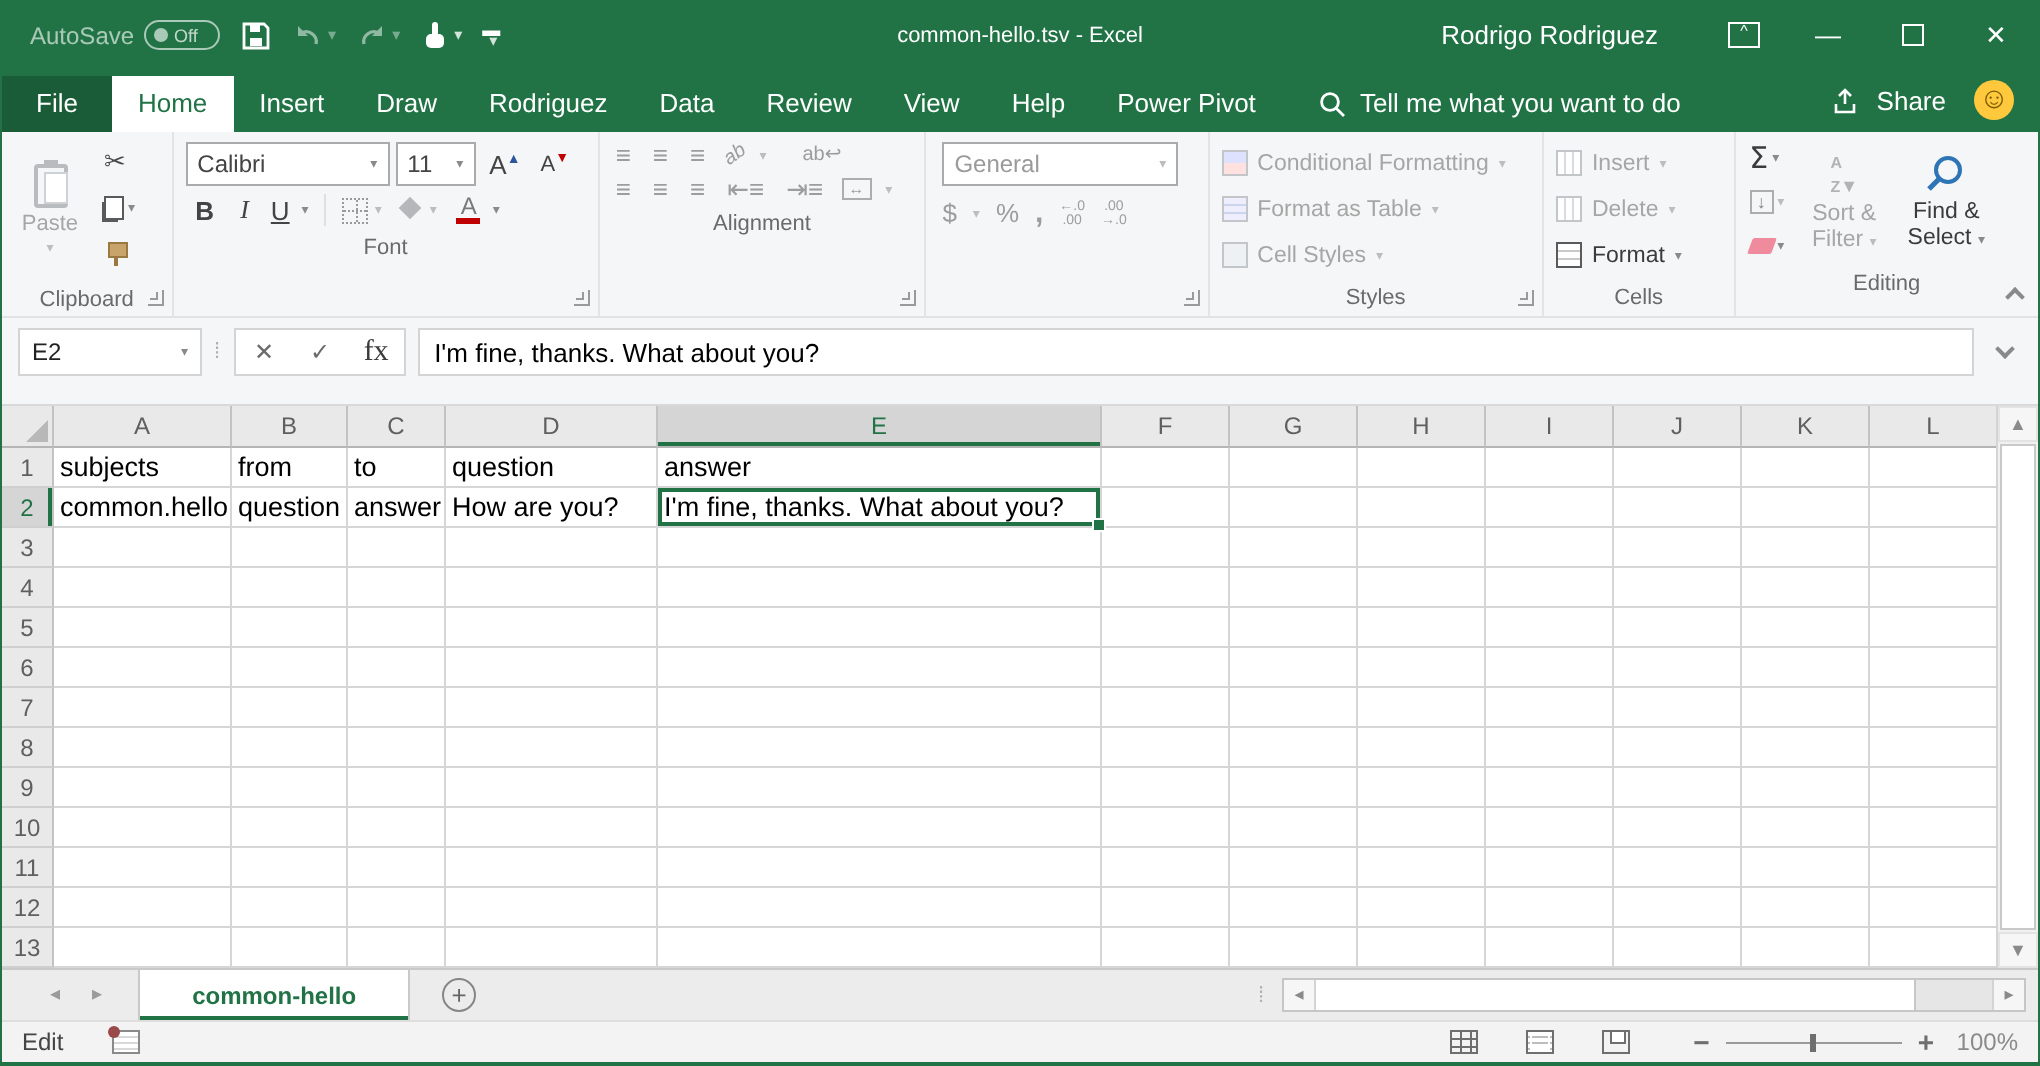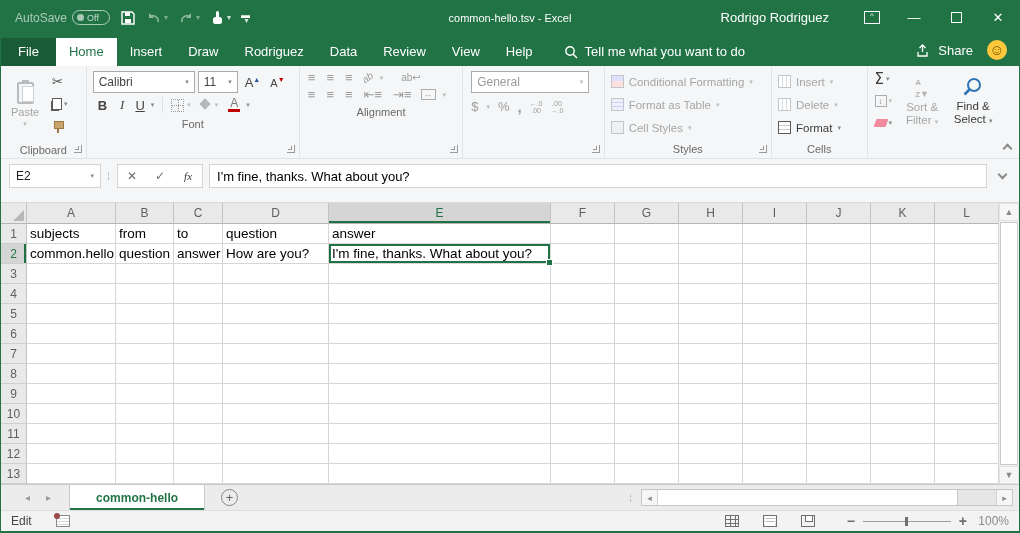--- a/index.html
+++ b/index.html
@@ -97,21 +97,21 @@
   .funnel { color:#b3b3b3; font-size:9px; }
   .two-line { width:42px; text-align:center; font-size:11.5px; line-height:13px; white-space:normal; }
   .collapse-chev { position:absolute; right:8px; bottom:6px; width:7px; height:7px; border-left:2px solid #8a8a8a; border-top:2px solid #8a8a8a; transform:rotate(45deg); }
 
   
   .formularow { height:38px; background:#f5f6f7; display:flex; align-items:center; padding:4px 8px 8px; gap:6px; flex-shrink:0; }
   .namebox { width:92px; height:24px; background:#fff; border:1px solid #d4d4d4; display:flex; align-items:center; padding:0 6px; font-size:12px; color:#222; }
   .vdots { color:#b0b0b0; font-size:11px; letter-spacing:1px; }
   .fbtns { height:24px; background:#fff; border:1px solid #d4d4d4; display:flex; align-items:center; }
   .fbtn { width:28px; text-align:center; font-size:12px; color:#6b6b6b; }
-  .fx { font-style:italic; font-family:"Liberation Serif",serif; font-size:11px; color:#3b3b3b; }
+  .fx { font-family:"Liberation Serif",serif; font-size:15px; color:#3b3b3b; }
   .formula-input { flex:1; height:24px; background:#fff; border:1px solid #d4d4d4; display:flex; align-items:center; padding:0 7px; font-size:13px; color:#000; }
   .fb-expand { width:18px; display:flex; justify-content:center; }
   .chev-down { width:7px; height:7px; border-right:2px solid #8a8a8a; border-bottom:2px solid #8a8a8a; transform:rotate(45deg); margin-top:-3px; }
   .gap-strip { height:6px; background:#f5f6f7; border-bottom:1px solid #d9d9d9; flex-shrink:0; }
 
   
   .gridwrap { height:281px; display:flex; flex-shrink:0; position:relative; }
   .gridmain { width:998px; }
   .hdr-row { display:flex; height:21px; }
   .corner { width:26px; height:21px; background:#e9e9e9; border-right:1px solid #c3c3c3; border-bottom:1px solid #b5b5b5; position:relative; }
@@ -223,20 +223,21 @@
   <div class="tabrow">
     <span class="rtab file">File</span>
     <span class="rtab active">Home</span>
     <span class="rtab">Insert</span>
     <span class="rtab">Draw</span>
     <span class="rtab">Rodriguez</span>
     <span class="rtab">Data</span>
     <span class="rtab">Review</span>
     <span class="rtab">View</span>
     <span class="rtab">Help</span>
+    <span class="rtab">Power Pivot</span>
     <span class="tab-search">
       <svg width="14" height="14" viewBox="0 0 14 14">
           <circle cx="6" cy="6" r="4.2" fill="none" stroke="#fff" stroke-width="1.4"></circle>
           <line x1="9.2" y1="9.2" x2="13" y2="13" stroke="#fff" stroke-width="1.4"></line>
         </svg>
       <span>Tell me what you want to do</span>
     </span>
     <span class="tab-right">
       <span class="share">
         <svg width="16" height="15" viewBox="0 0 16 15">
@@ -428,20 +429,23 @@
           <span class="two-line dim-t"><span>Sort &amp; Filter</span> <span class="caret dim">▾</span></span>
         </div>
         <div class="bigbtn" style="width:48px;">
           <svg width="22" height="22" viewBox="0 0 22 22">
               <circle cx="12" cy="9" r="6" fill="none" stroke="#2e75b6" stroke-width="2"></circle>
               <line x1="7.5" y1="13.5" x2="2.5" y2="18.5" stroke="#2e75b6" stroke-width="2.6"></line>
             </svg>
           <span class="two-line" style="color:#3b3b3b;"><span>Find &amp; Select</span> <span class="caret">▾</span></span>
         </div>
       </div>
+      <div class="rgroup-label">
+          <span>Editing</span>
+        </div>
     </div>
     <span class="collapse-chev" style="transform:rotate(45deg);"></span>
   </div>
 
   <div class="formularow">
     <span class="namebox">
         <span>E2</span>
         <span class="caret" style="margin-left:auto;">▾</span>
       </span>
     <span class="vdots">⁞</span>

